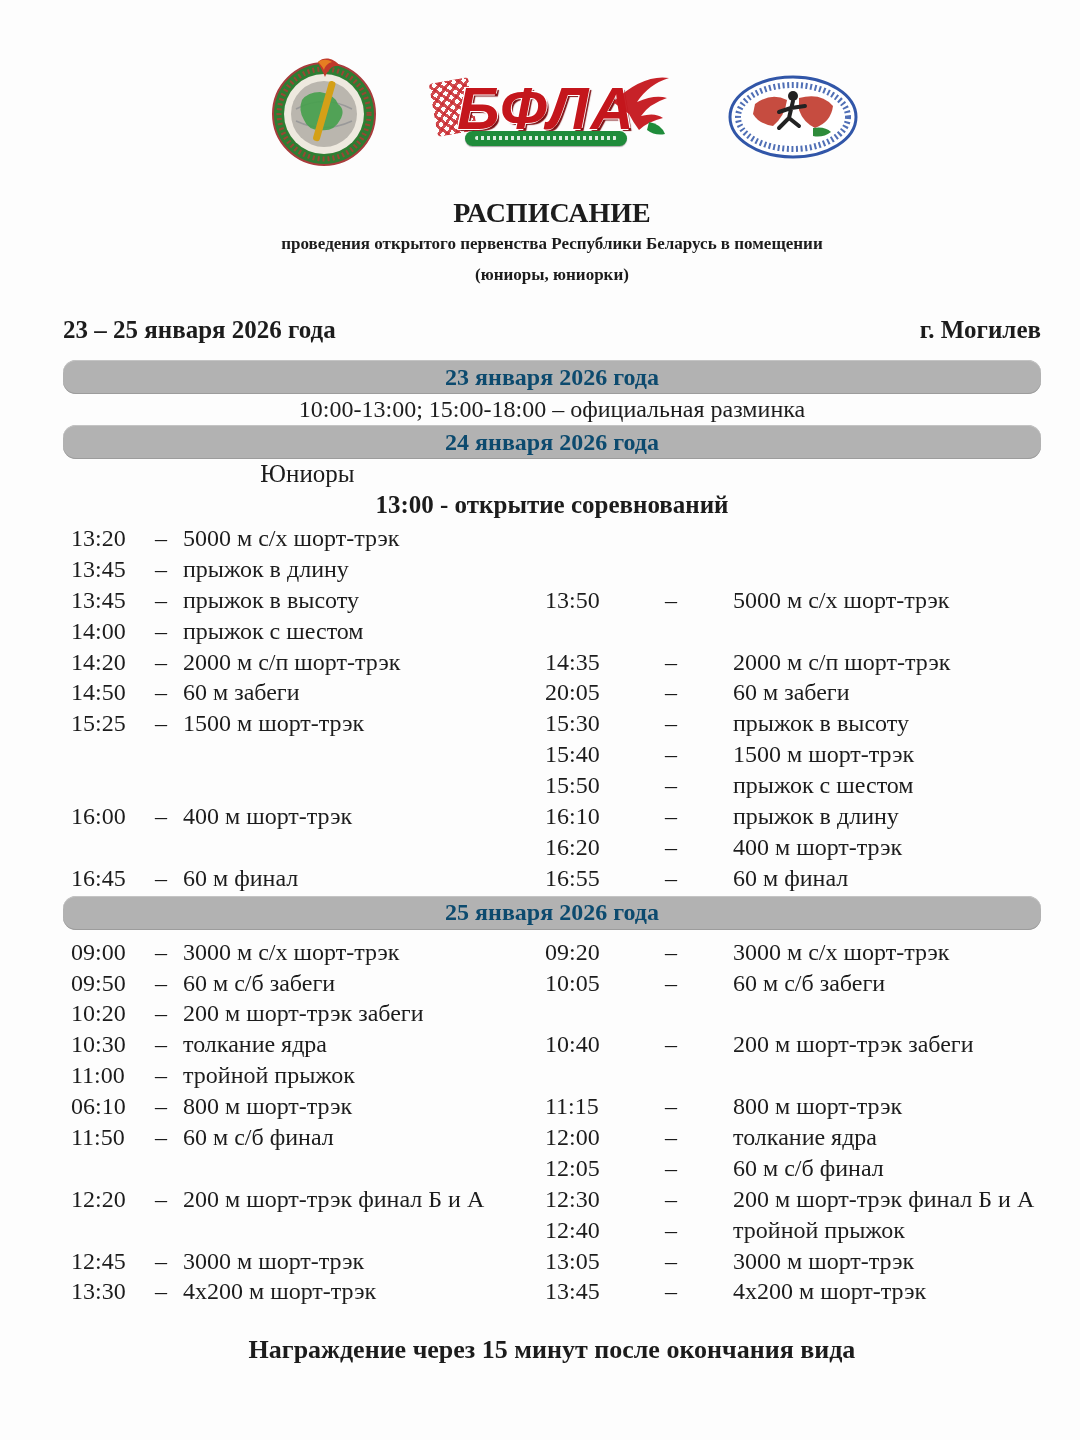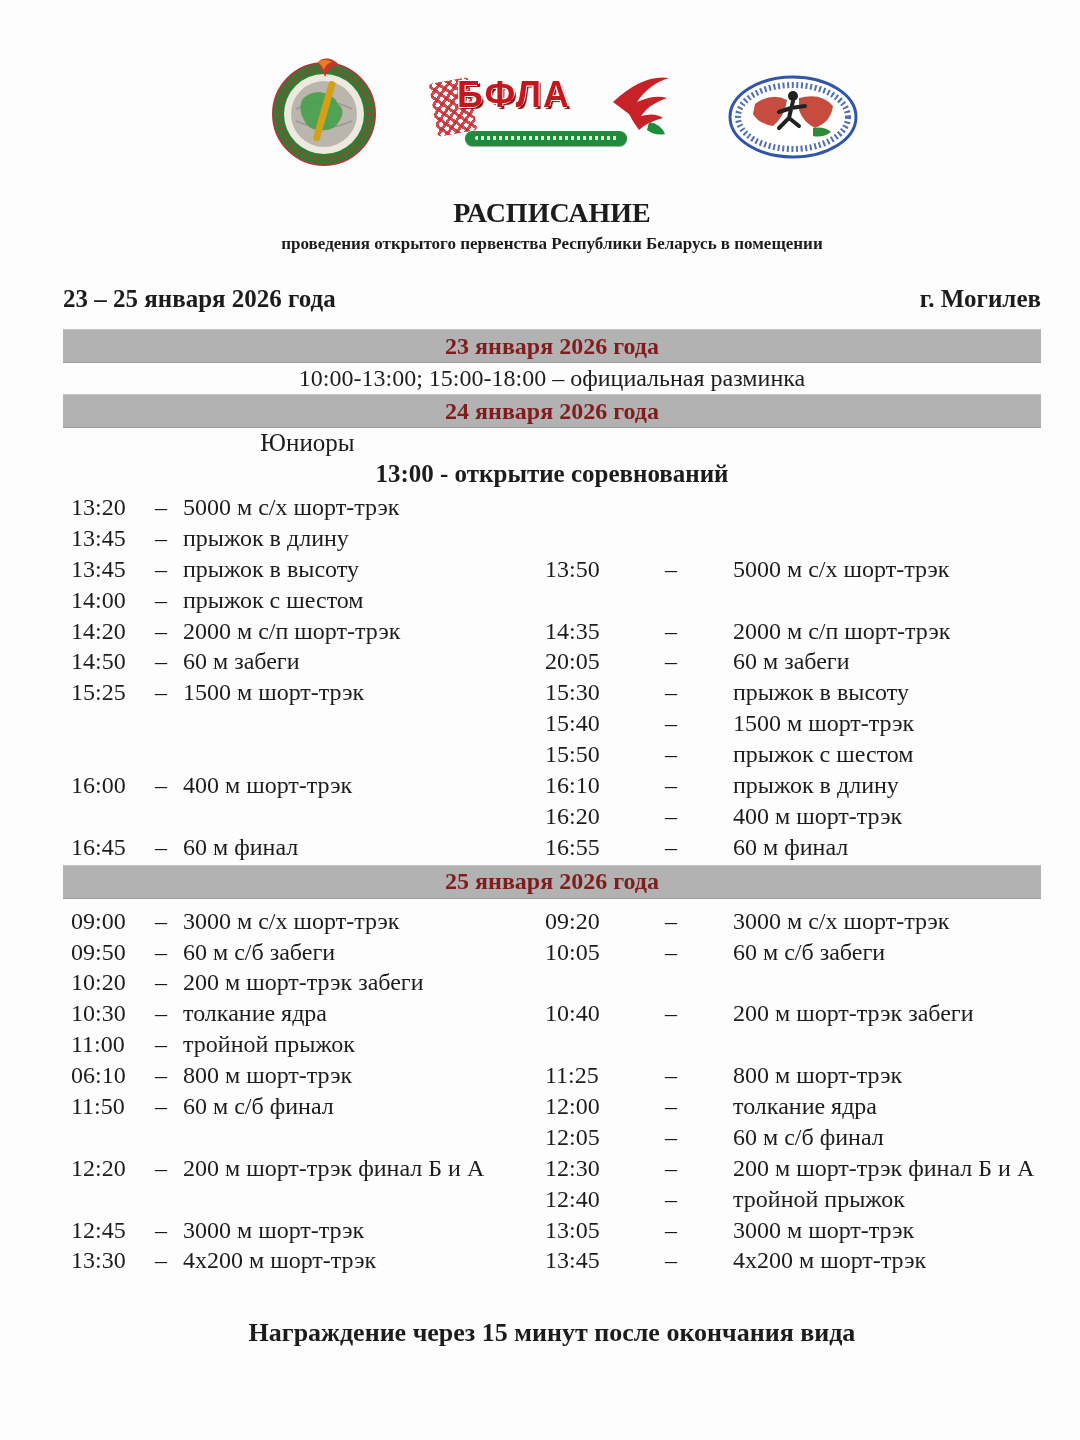--- a/index.html
+++ b/index.html
@@ -25,22 +25,22 @@
     position:absolute;left:0;top:8px;width:40px;height:54px;
     transform:rotate(-10deg);
     background:
       repeating-linear-gradient(45deg, rgba(196,22,28,.85) 0 3px, transparent 3px 7px),
       repeating-linear-gradient(-45deg, rgba(196,22,28,.85) 0 3px, transparent 3px 7px);
     border-radius:4px;opacity:.9;
   }
   .bfla-text{
     position:absolute;left:24px;top:2px;
     font-family:"Liberation Sans","DejaVu Sans",sans-serif;
-    font-weight:bold;
-    font-size:36px;letter-spacing:2px;color:#c4161c;
+    font-weight:bold;font-style:italic;
+    font-size:60px;letter-spacing:2px;color:#c4161c;
     text-shadow:-1px -1px 0 #fff,1px -1px 0 #fff,-1px 1px 0 #fff,2px 2px 1px #7d0f13;
   }
   .bfla-swoosh{position:absolute;right:0;top:0;}
   .bfla-banner{
     position:absolute;left:32px;right:46px;bottom:10px;height:15px;
     background:#1f8c3b;border-radius:8px;box-shadow:0 1px 1px rgba(0,0,0,.35);
   }
   .bfla-banner-text{
     margin:5px 10px 0 10px;height:4px;border-radius:2px;
     background:repeating-linear-gradient(90deg,#ffffff 0 3px,transparent 3px 6px);
@@ -48,43 +48,44 @@
   }
 
   
   .doc-title{margin-top:24px;text-align:center;font-size:28px;font-weight:bold;line-height:30px;}
   .doc-subtitle{text-align:center;font-size:17px;font-weight:bold;line-height:31px;}
   .date-row{display:flex;justify-content:space-between;align-items:flex-end;margin-top:22px;height:32px;font-size:25px;font-weight:bold;}
 
   .day-banner{
     margin-top:0;height:34px;background:#b2b2b2;
     display:flex;align-items:center;justify-content:center;
-    font-size:24px;font-weight:bold;color:#7f1d1d;
+    font-size:24px;font-weight:bold;color:#0c4a6e;
     box-shadow:inset 0 -1px 0 #9c9c9c, inset 0 1px 0 #c4c4c4;
+    border-radius:13px;
   }
   .banner-1{margin-top:16px;}
   .banner-3{margin-top:2px;}
   .note-line{height:31px;display:flex;align-items:center;justify-content:center;font-size:24px;}
   .col-headers{display:flex;height:30px;align-items:center;font-size:25px;font-weight:normal;}
   .col-headers .col{width:50%;text-align:center;}
   .opening-line{height:31px;display:flex;align-items:center;justify-content:center;font-size:25px;font-weight:bold;}
 
   
   .rows{margin-top:3px;}
   .rows-25{margin-top:7px;}
   .srow{display:flex;height:30.9px;align-items:center;font-size:24px;}
   .cell{display:flex;align-items:center;white-space:nowrap;}
   .cell.left{width:482px;padding-left:8px;box-sizing:border-box;}
   .cell.right{flex:1;gap:40px;}
   .cell .t{flex:0 0 84px;}
   .cell.right .t{flex:0 0 80px;}
   .cell .d{flex:0 0 28px;}
   .cell .e{flex:1;}
 
-  .footer-line{margin-top:42px;text-align:center;font-size:26px;font-weight:bold;}
+  .footer-line{margin-top:28px;text-align:center;font-size:26px;font-weight:bold;}
 </style>
 </head>
 <body>
 
 <div class="page">
   <div class="content">
 
     <div class="logos-row">
       <div class="logo logo-ministry">
         <svg width="112" height="114" viewBox="0 0 112 114">
@@ -124,20 +125,21 @@
           <path d="M72 24 Q94 18 106 32 Q104 48 88 54 Q76 48 72 36 Z" fill="#c0392b" opacity="0.9"></path>
           <path d="M86 54 Q98 52 104 58 Q96 64 86 62 Z" fill="#2e8b3a"></path>
           <circle cx="66" cy="22" r="5" fill="#222"></circle>
           <path d="M66 27 L62 44 L52 54 M62 44 L72 52 M64 34 L52 38 M64 34 L78 32" fill="none" stroke="#222" stroke-width="4" stroke-linecap="round"></path>
         </svg>
       </div>
     </div>
 
     <div class="doc-title">РАСПИСАНИЕ</div>
     <div class="doc-subtitle">проведения открытого первенства Республики Беларусь в помещении</div>
+    <div class="doc-subtitle">(юниоры, юниорки)</div>
 
     <div class="date-row">
       <span>23 – 25 января 2026 года</span>
       <span>г. Могилев</span>
     </div>
 
     <div class="day-banner banner-1">23 января 2026 года</div>
     <div class="note-line">10:00-13:00; 15:00-18:00 – официальная разминка</div>
 
     <div class="day-banner banner-2">24 января 2026 года</div>
@@ -370,21 +372,21 @@
     </div>
   </div>
 
   <div class="srow">
     <div class="cell left">
       <span class="t">06:10</span>
       <span class="d">–</span>
       <span class="e">800 м шорт-трэк</span>
     </div>
     <div class="cell right">
-      <span class="t">11:25</span>
+      <span class="t">11:15</span>
       <span class="d">–</span>
       <span class="e">800 м шорт-трэк</span>
     </div>
   </div>
 
   <div class="srow">
     <div class="cell left">
       <span class="t">11:50</span>
       <span class="d">–</span>
       <span class="e">60 м с/б финал</span>

